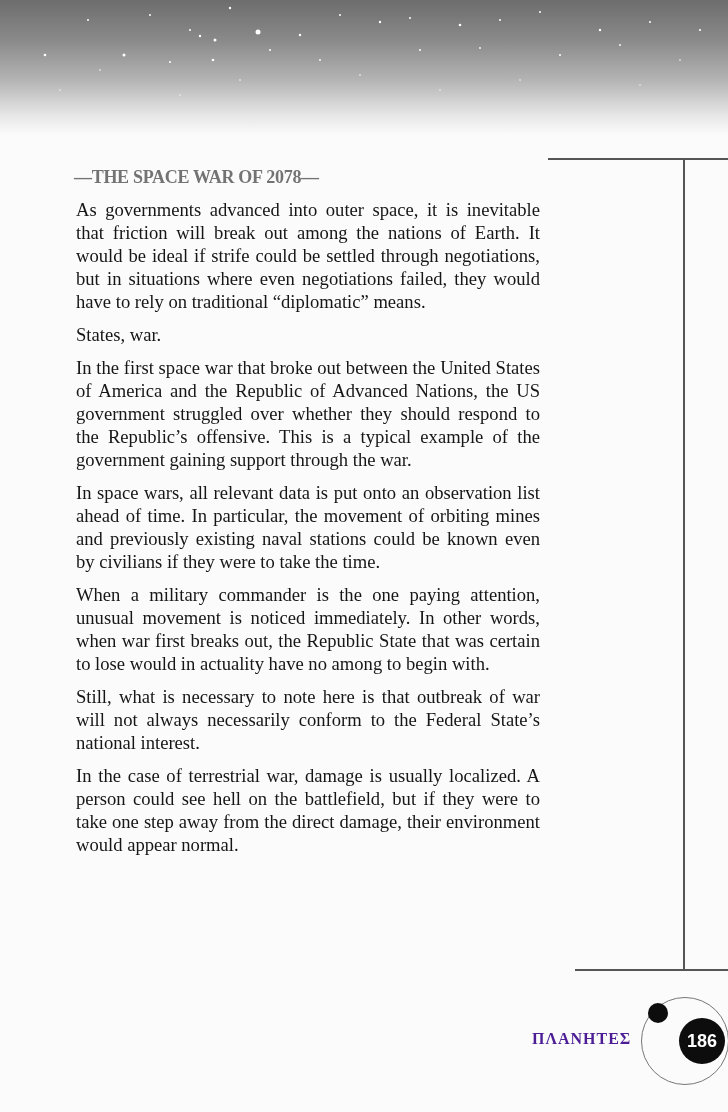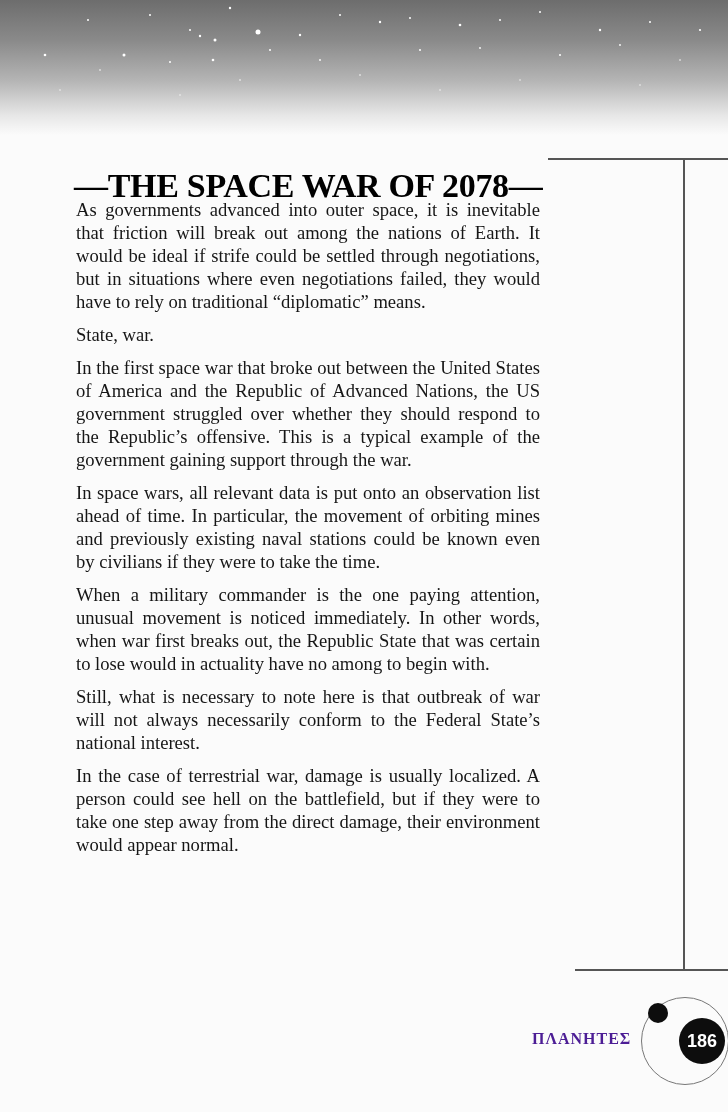--- a/index.html
+++ b/index.html
@@ -1,20 +1,20 @@
 <!DOCTYPE html>
 <html><head>
 <meta charset="utf-8">
 <style>
   html, body { margin:0; padding:0; }
   body { width:728px; height:1112px; background:#fbfbfb; position:relative; overflow:hidden; font-family:"DejaVu Serif","Liberation Serif",serif; color:#111; }
   .starfield { position:absolute; left:0; top:0; width:728px; height:135px;
     background: linear-gradient(to bottom, #6d6d6d 0%, #8a8a8a 30%, #b5b5b5 60%, #e6e6e6 85%, #fbfbfb 100%); }
   .starfield svg { position:absolute; left:0; top:0; }
-  .title { position:absolute; left:74px; top:167px; font-family:"Liberation Serif", serif; font-weight:bold; font-size:34px; letter-spacing:-0.3px; color:#000000; white-space:nowrap; }
+  .title { position:absolute; left:74px; top:167px; font-family:"Liberation Serif", serif; font-weight:bold; font-size:18px; letter-spacing:-0.3px; color:#737373; white-space:nowrap; }
   .body-text { position:absolute; left:76px; top:198px; width:464px; font-family:Liberation Serif, serif; font-size:18.6px; line-height:23px; text-align:justify; color:#161616; }
   .body-text p { margin:0 0 10px 0; }
   .rule { position:absolute; background:#555; }
   .greek { position:absolute; left:532px; top:1030px; font-family:"Liberation Serif", serif; font-weight:bold; font-size:16px; letter-spacing:1px; color:#4c1d95; }
   .orbit { position:absolute; left:641px; top:997px; width:88px; height:88px; border:1.5px solid #777; border-radius:50%; box-sizing:border-box; }
   .page-disc { position:absolute; left:663px; top:1018px; width:46px; height:46px; background:#0d0d0d; border-radius:50%; color:#fff; font-family:"Liberation Sans", sans-serif; font-weight:bold; font-size:18px; display:flex; align-items:center; justify-content:center;margin-left:16px; }
   .moon { position:absolute; left:648px; top:1003px; width:20px; height:20px; background:#0d0d0d; border-radius:50%; }
 </style>
 </head>
 <body>
@@ -59,21 +59,21 @@
         <circle cx="180" cy="95" r="0.7"></circle>
         <circle cx="440" cy="90" r="0.7"></circle>
     </g>
   </svg>
 </div>
 
 <div class="title">—THE SPACE WAR OF 2078—</div>
 
 <div class="body-text">
   <p>As governments advanced into outer space, it is inevitable that friction will break out among the nations of Earth. It would be ideal if strife could be settled through negotiations, but in situations where even negotiations failed, they would have to rely on traditional “diplomatic” means.</p>
-  <p>State, war.</p>
+  <p>States, war.</p>
   <p>In the first space war that broke out between the United States of America and the Republic of Advanced Nations, the US government struggled over whether they should respond to the Republic’s offensive. This is a typical example of the government gaining support through the war.</p>
   <p>In space wars, all relevant data is put onto an observation list ahead of time. In particular, the movement of orbiting mines and previously existing naval stations could be known even by civilians if they were to take the time.</p>
   <p>When a military commander is the one paying attention, unusual movement is noticed immediately. In other words, when war first breaks out, the Republic State that was certain to lose would in actuality have no among to begin with.</p>
   <p>Still, what is necessary to note here is that outbreak of war will not always necessarily conform to the Federal State’s national interest.</p>
   <p>In the case of terrestrial war, damage is usually localized. A person could see hell on the battlefield, but if they were to take one step away from the direct damage, their environment would appear normal.</p>
 </div>
 
 <div class="rule" style="left:548px; top:158px; width:180px; height:1.5px;"></div>
 <div class="rule" style="left:683px; top:159px; width:1.5px; height:810px;"></div>
 <div class="rule" style="left:575px; top:969px; width:153px; height:1.5px;"></div>

